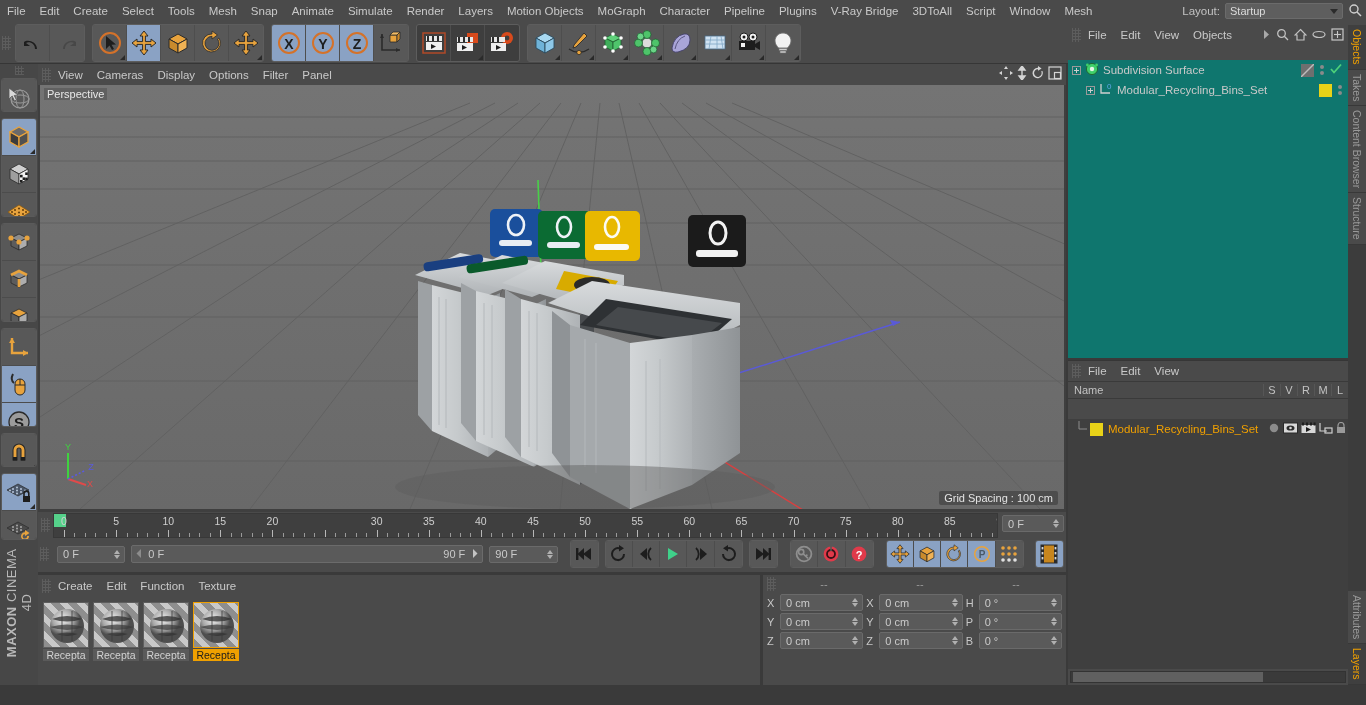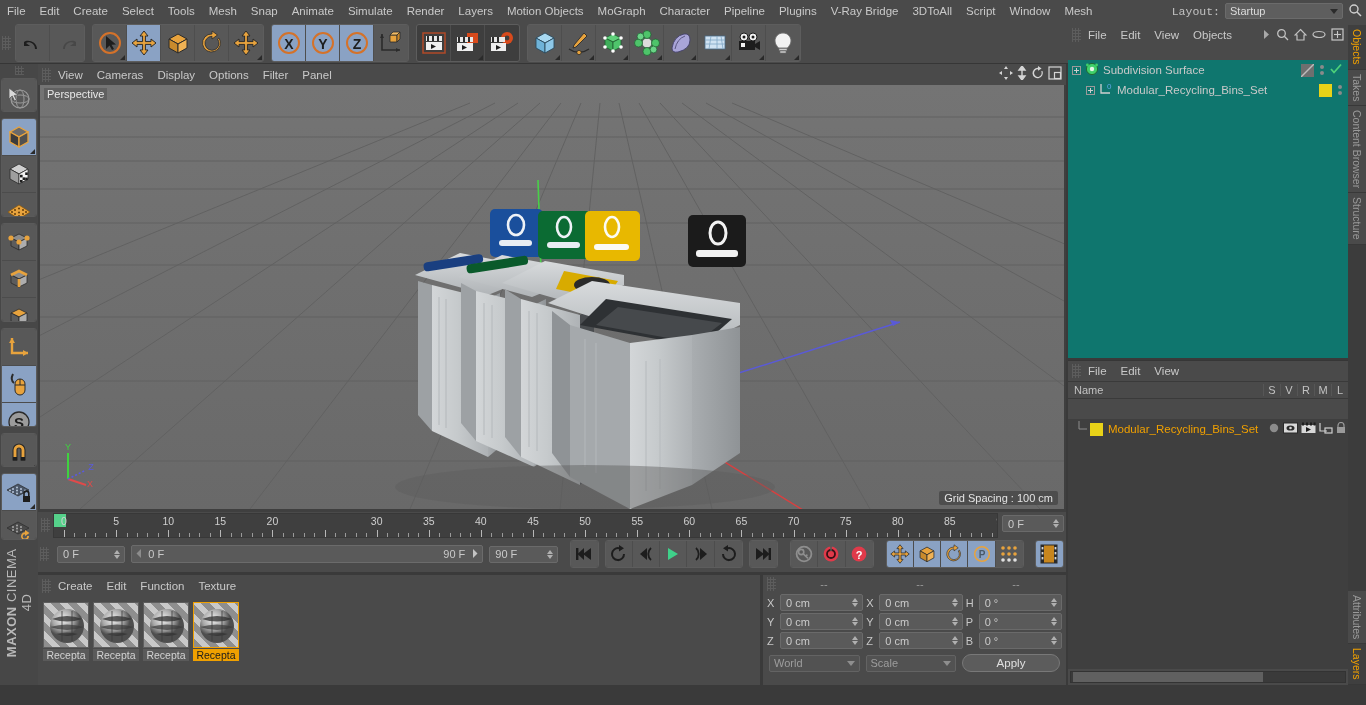--- a/index.html
+++ b/index.html
@@ -30,21 +30,21 @@
     color: #c9c9c9; font-size: 11.5px; white-space: nowrap; cursor: default;
   }
 
   
   #topmenu {
     position: absolute; left: 0; top: 0; width: 1366px; height: 22px;
     background: #4a4a4a;
     display: flex; align-items: center;
   }
   #layout-wrap { margin-left: auto; display: flex; align-items: center; gap: 5px; padding-right: 4px; }
-  #layout-wrap .lbl { color: #c2c2c2; font-size: 11.5px; font-family: Liberation Mono, monospace; }
+  #layout-wrap .lbl { color: #c2c2c2; font-size: 11.5px; }
   .combo {
     background: #5e5e5e; border: 1px solid #6b6b6b; border-radius: 2px;
     height: 16px; display: flex; align-items: center;
     padding: 0 4px; color: #dcdcdc; font-size: 11px; position: relative;
   }
   .combo .arrow {
     margin-left: auto; width: 0; height: 0;
     border-left: 4px solid transparent; border-right: 4px solid transparent;
     border-top: 5px solid #2b2b2b;
   }
@@ -1309,31 +1309,20 @@
           <span class="ax">B</span>
           <div class="numfield">
             <span>0 °</span>
             <span class="spin">
               <i class="u"></i>
               <i class="d"></i>
             </span>
           </div>
         </div>
       </div>
-    <div id="coord-bottom">
-      <div class="selbox">
-        <span>World</span>
-        <span class="arrow"></span>
-      </div>
-      <div class="selbox">
-        <span>Scale</span>
-        <span class="arrow"></span>
-      </div>
-      <div id="apply-btn">Apply</div>
-    </div>
   </div>
 
   <div id="obj-panel">
     <div id="obj-menubar" class="menubar">
       <div class="gripper" style="margin-left:4px"></div>
       <div id="obj-menu-items" style="display:flex;align-items:center">
           <div class="mi">File</div>
           <div class="mi">Edit</div>
           <div class="mi">View</div>
           <div class="mi">Objects</div>

